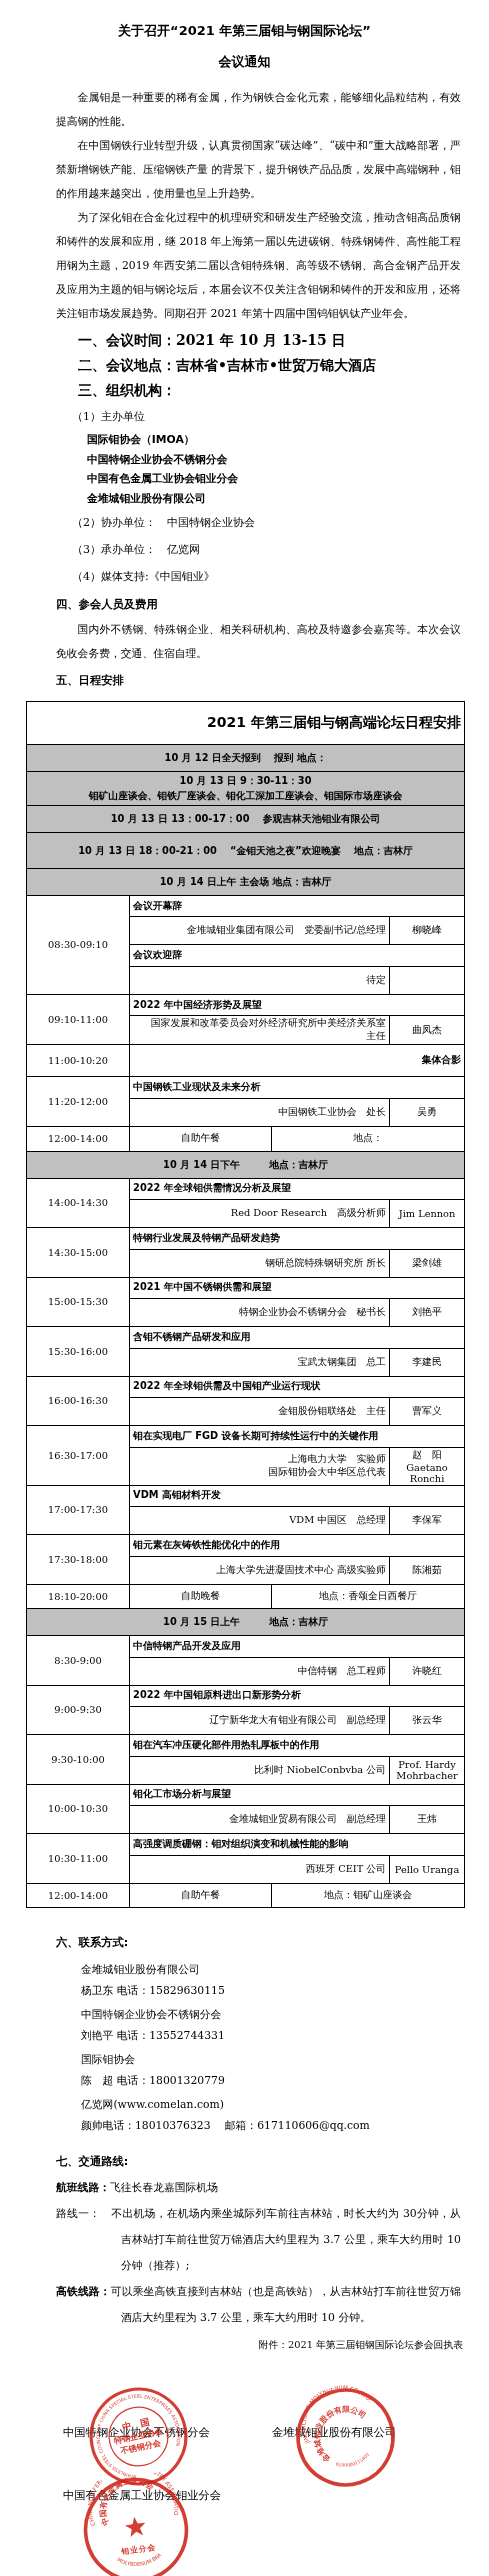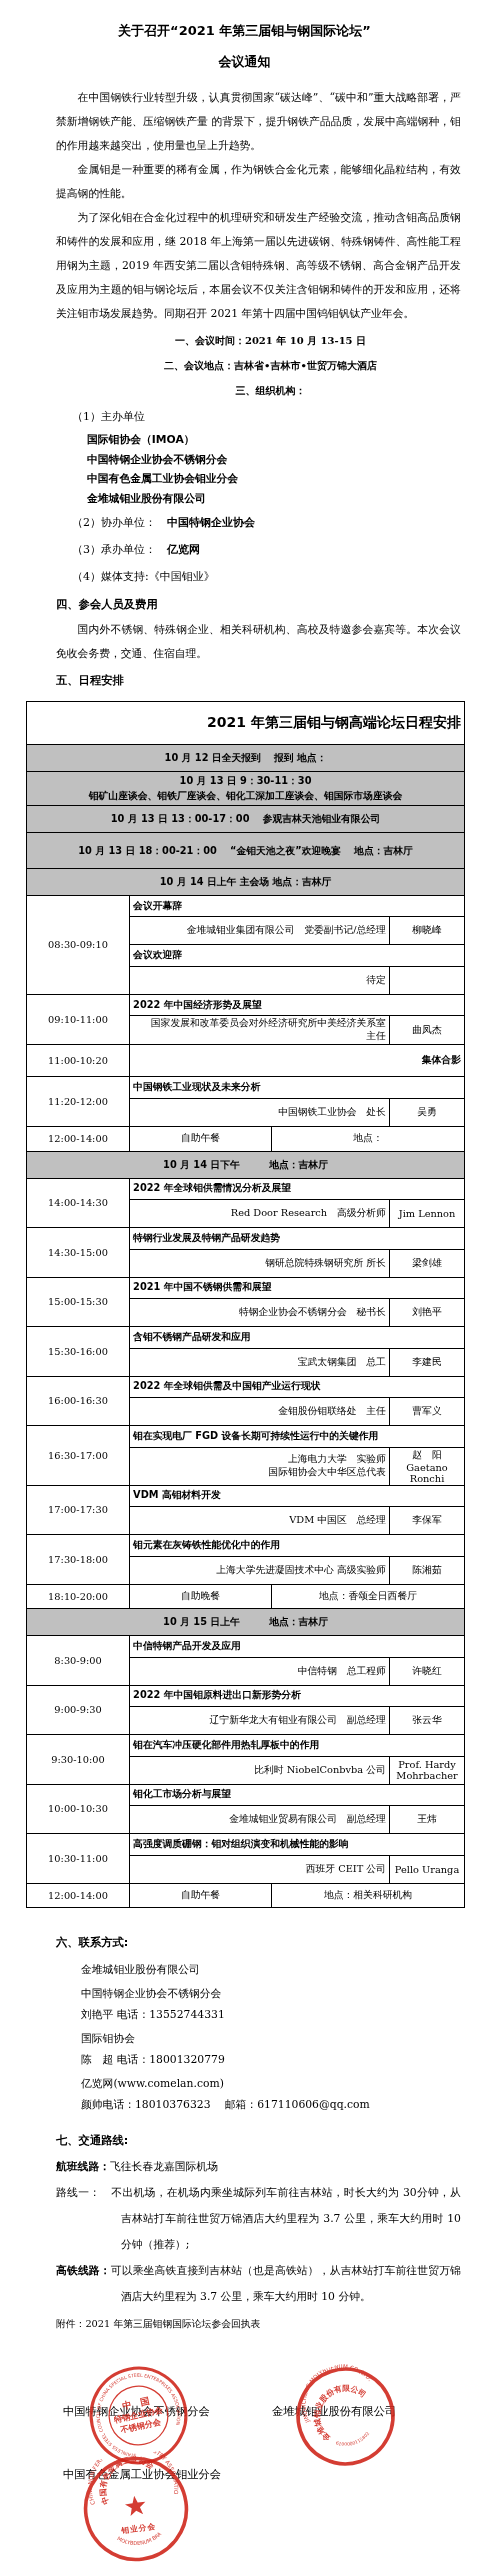--- a/index.html
+++ b/index.html
@@ -5,26 +5,26 @@
   html,body{margin:0;padding:0;background:#fff;}
   body{width:489px;height:3091px;overflow:hidden;color:#000;
        font-family:"DejaVu Serif","Liberation Serif",serif;}
   .page{padding:17.5px 26px 0;position:relative;}
   .hei{font-family:"DejaVu Sans","Liberation Sans",sans-serif;font-weight:bold;}
   .doc-title{text-align:center;font-size:13px;line-height:25px;}
   .doc-title2{margin-top:6.2px;}
   #intro{margin-top:12.4px;}
   #intro p{font-size:10.8px;line-height:24px;margin:0 2.1px 0 30px;text-indent:21.6px;text-align:justify;}
   #meta-list{margin-top:2.1px;}
-  .meta-line{font-size:10px;line-height:25px;margin-left:52px;text-align:center;}
+  .meta-line{font-size:14px;line-height:25px;margin-left:52px;}
   .meta-line .mlabel{font-family:"DejaVu Sans","Liberation Sans",sans-serif;font-weight:bold;}
   .meta-line .mval{font-weight:bold;}
   .sub-line{font-size:11px;line-height:27px;margin-left:46px;}
   .host-item{font-size:10.8px;line-height:19.6px;margin-left:61px;font-weight:bold;}
-  .bold-val{font-weight:bold;margin-top:16px;}
+  .bold-val{font-weight:normal;margin-top:16px;}
   .sec-title{font-size:11.3px;line-height:26px;margin-left:30px;margin-top:2.1px;}
   .body-par{font-size:10.8px;line-height:24px;margin:0 2.1px 0 30px;text-indent:21.6px;text-align:justify;}
   
   #schedule-table{width:438px;margin:7.2px auto 0;border-collapse:collapse;table-layout:fixed;font-size:9.8px;border:1.5px solid #000;}
   #schedule-table td{border:1px solid #000;padding:1px 3.1px;vertical-align:middle;}
   .sched-title{height:40px;text-align:right;font-size:14px;background:#fff;}
   .band{background:#c0c0c0;text-align:center;height:24px;}
   .band.tall{height:33px;}
   .band-line{line-height:15.5px;font-weight:bold;}
   .time{text-align:center;}
@@ -33,21 +33,21 @@
   .s-name{text-align:center;white-space:pre-line;}
   .m-text{text-align:right;font-weight:bold;height:29px;}
   .meal-left{text-align:center;height:21.6px;}
   .meal-right{text-align:center;}
   
   #contacts-list{margin-top:3.1px;}
   .contact-org,.contact-phone{font-size:10.8px;line-height:21px;margin-left:55px;}
   .contact-group{margin-bottom:3.1px;}
   .route{font-size:10.8px;line-height:26px;margin:0 2.1px 0 30px;padding-left:65px;text-indent:-65px;text-align:justify;}
   .route.boldlab .rlabel{font-weight:bold;font-family:"DejaVu Sans","Liberation Sans",sans-serif;}
-  .attachment{font-size:9.8px;margin-left:30px;margin-top:5.2px;line-height:17.5px;}
+  .attachment{font-size:9.8px;margin-left:30px;margin-top:5.2px;line-height:17.5px;text-align:right;}
   
   .stamp-zone{position:relative;height:221px;}
   .stamp-org{position:absolute;font-size:11.3px;}
   #stamp-org-left{left:37px;top:72px;}
   #stamp-org-right{left:246px;top:72px;}
   #stamp-org-bottom{left:37px;top:135px;}
   .stampsvg{position:absolute;opacity:.88;}
   #stamp1{left:61px;top:32px;transform:rotate(-12deg);}
   #stamp2{left:268px;top:33px;transform:rotate(-18deg);}
   #stamp3{left:56px;top:123px;transform:rotate(-8deg);}
@@ -55,22 +55,22 @@
 </style>
 </head>
 <body>
 
 <div class="page">
 
   <div class="doc-title hei">关于召开“2021 年第三届钼与钢国际论坛”</div>
   <div class="doc-title doc-title2 hei">会议通知</div>
 
   <div id="intro">
+      <p>金属钼是一种重要的稀有金属，作为钢铁合金化元素，能够细化晶粒结构，有效提高钢的性能。</p>
       <p>在中国钢铁行业转型升级，认真贯彻国家“碳达峰”、“碳中和”重大战略部署，严禁新增钢铁产能、压缩钢铁产量 的背景下，提升钢铁产品品质，发展中高端钢种，钼的作用越来越突出，使用量也呈上升趋势。</p>
-      <p>金属钼是一种重要的稀有金属，作为钢铁合金化元素，能够细化晶粒结构，有效提高钢的性能。</p>
       <p>为了深化钼在合金化过程中的机理研究和研发生产经验交流，推动含钼高品质钢和铸件的发展和应用，继 2018 年上海第一届以先进碳钢、特殊钢铸件、高性能工程用钢为主题，2019 年西安第二届以含钼特殊钢、高等级不锈钢、高合金钢产品开发及应用为主题的钼与钢论坛后，本届会议不仅关注含钼钢和铸件的开发和应用，还将关注钼市场发展趋势。同期召开 2021 年第十四届中国钨钼钒钛产业年会。</p>
     </div>
 
   <div id="meta-list">
       <div class="meta-line"><span class="mlabel">一、会议时间：</span><span class="mval">2021 年 10 月 13-15 日</span></div>
       <div class="meta-line"><span class="mlabel">二、会议地点：</span><span class="mval">吉林省•吉林市•世贸万锦大酒店</span></div>
       <div class="meta-line"><span class="mlabel">三、组织机构：</span><span class="mval"></span></div>
     </div>
 
   <div class="sub-line">（1）主办单位</div>
@@ -287,29 +287,30 @@
           <td class="time" rowspan="2">10:30-11:00</td>
           <td class="s-title" colspan="3">高强度调质硼钢：钼对组织演变和机械性能的影响</td>
         </tr>
         <tr>
           <td class="s-org" colspan="2">西班牙 CEIT 公司</td>
           <td class="s-name">Pello Uranga</td>
         </tr>
         <tr>
           <td class="time">12:00-14:00</td>
           <td class="meal-left">自助午餐</td>
-          <td class="meal-right" colspan="2">地点：相关科研机构</td>
+          <td class="meal-right" colspan="2">地点：钼矿山座谈会</td>
         </tr>
       </tbody>
   </table>
 
   <div class="sec-title hei" style="margin-top:21.6px;">六、联系方式:</div>
   <div id="contacts-list">
       <div class="contact-group">
         <div class="contact-org">金堆城钼业股份有限公司</div>
+        <div class="contact-phone">杨卫东 电话：15829630115</div>
       </div>
       <div class="contact-group">
         <div class="contact-org">中国特钢企业协会不锈钢分会</div>
         <div class="contact-phone">刘艳平 电话：13552744331</div>
       </div>
       <div class="contact-group">
         <div class="contact-org">国际钼协会</div>
         <div class="contact-phone">陈　超 电话：18001320779</div>
       </div>
       <div class="contact-group">

